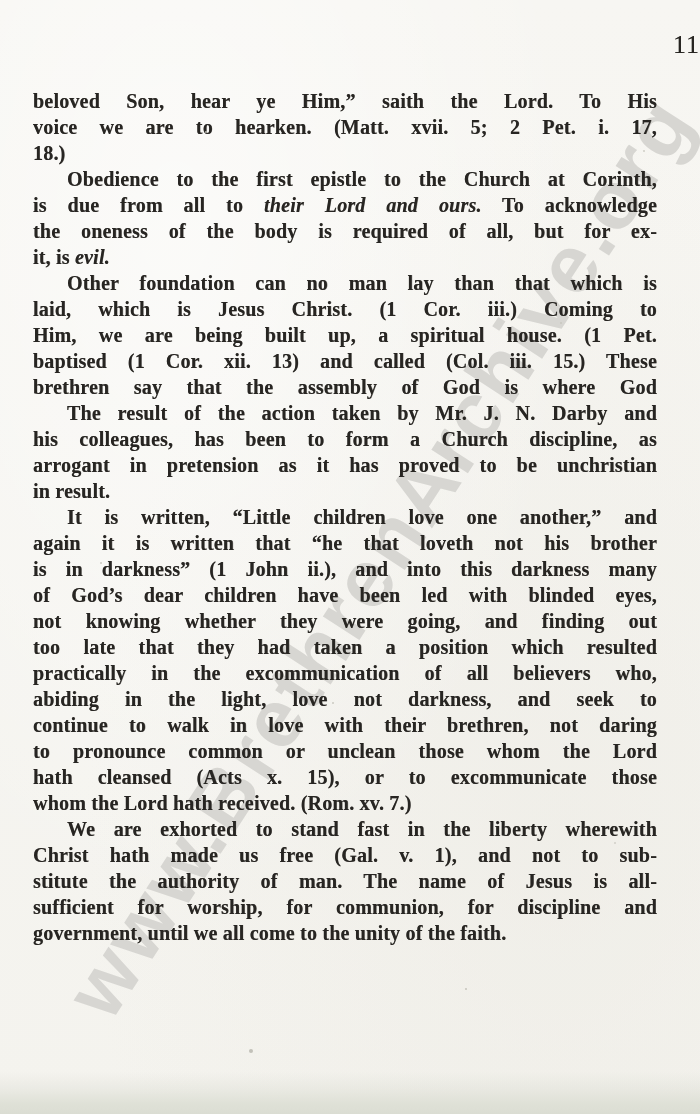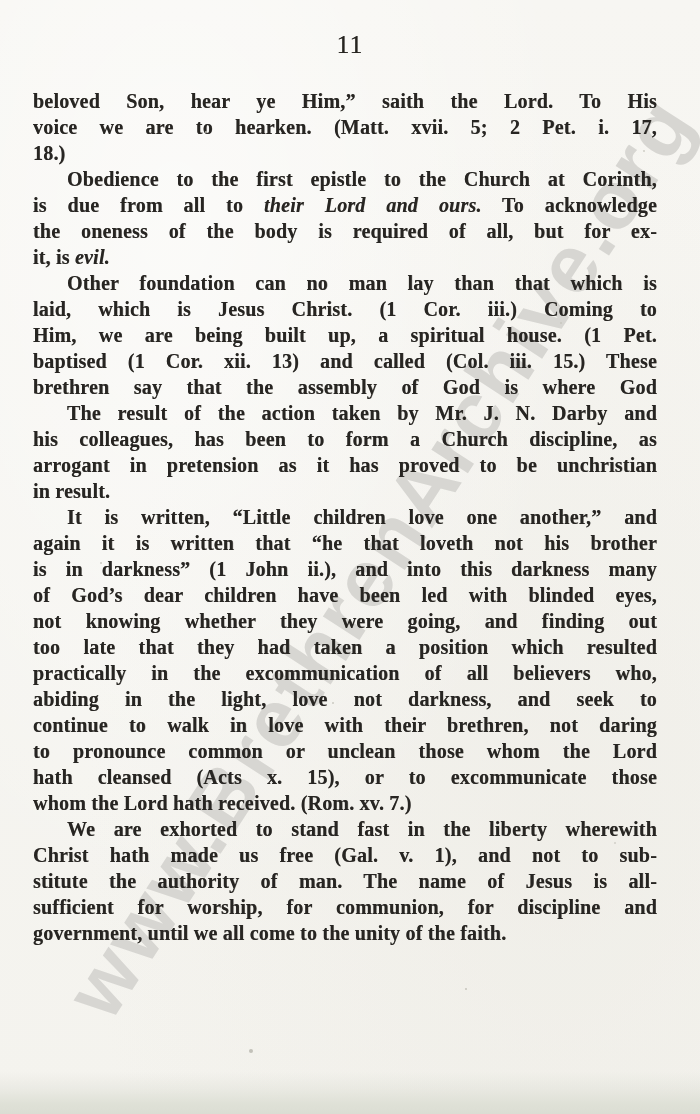--- a/index.html
+++ b/index.html
@@ -24,21 +24,21 @@
     font-family: "Liberation Sans", sans-serif;
     font-weight: bold;
     font-size: 82px;
     letter-spacing: 3px;
     color: #d7d6d2;
     z-index: 1;
     user-select: none;
   }
   .pagenum {
     position: absolute; top: 30px; left: 0; right: 0;
-    text-align: center;
+    text-align: right;
     font-size: 26px;
     letter-spacing: 1px;
     z-index: 2;
     color: #262420;
     text-shadow: 0 0 0.5px rgba(30,28,25,0.65);
   }
   .content {
     position: absolute; top: 88px; left: 33px; width: 624px;
     z-index: 2;
     font-size: 20px;

